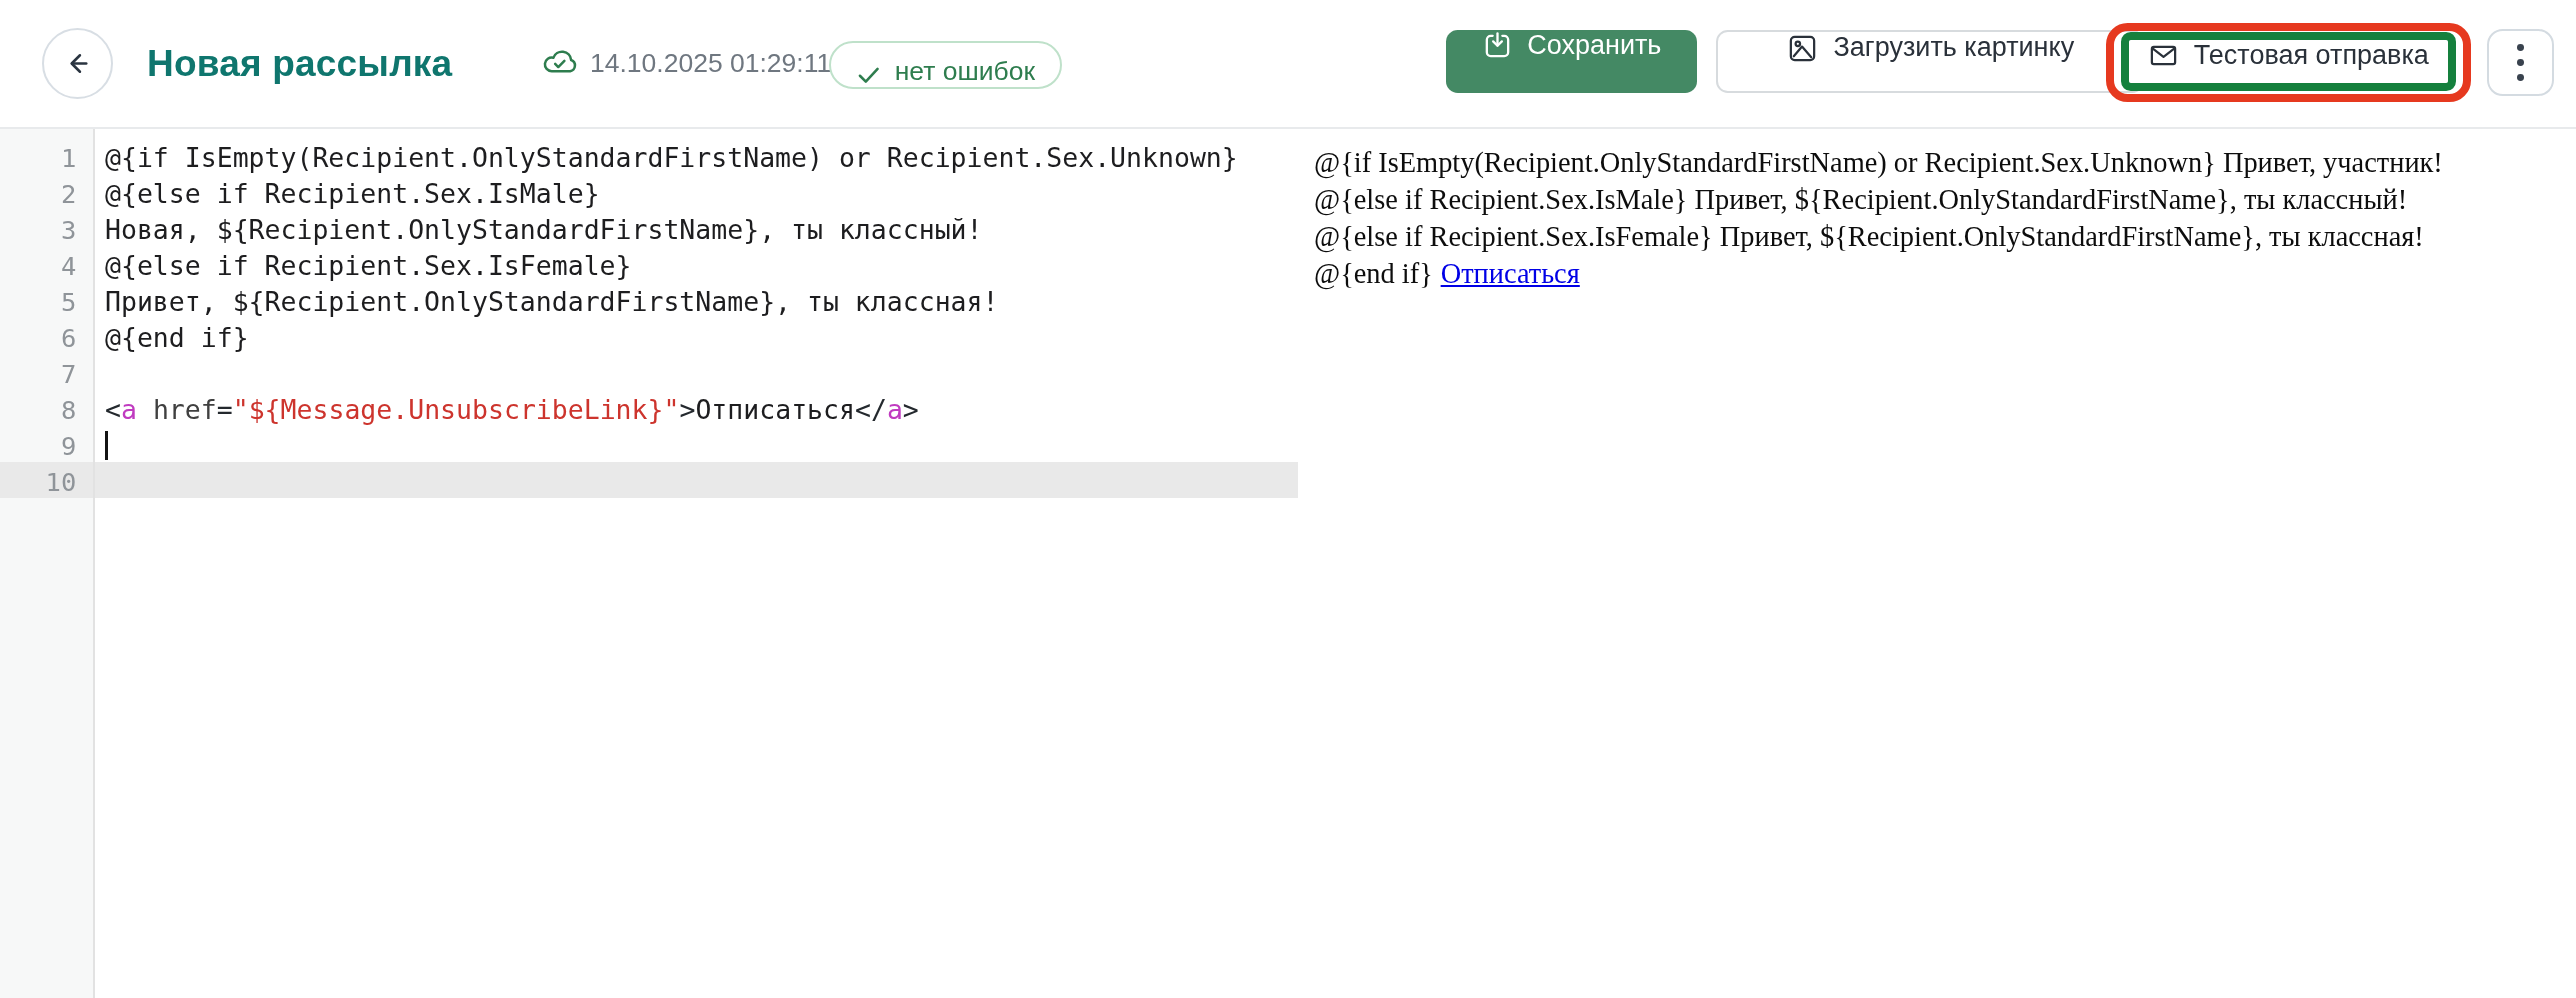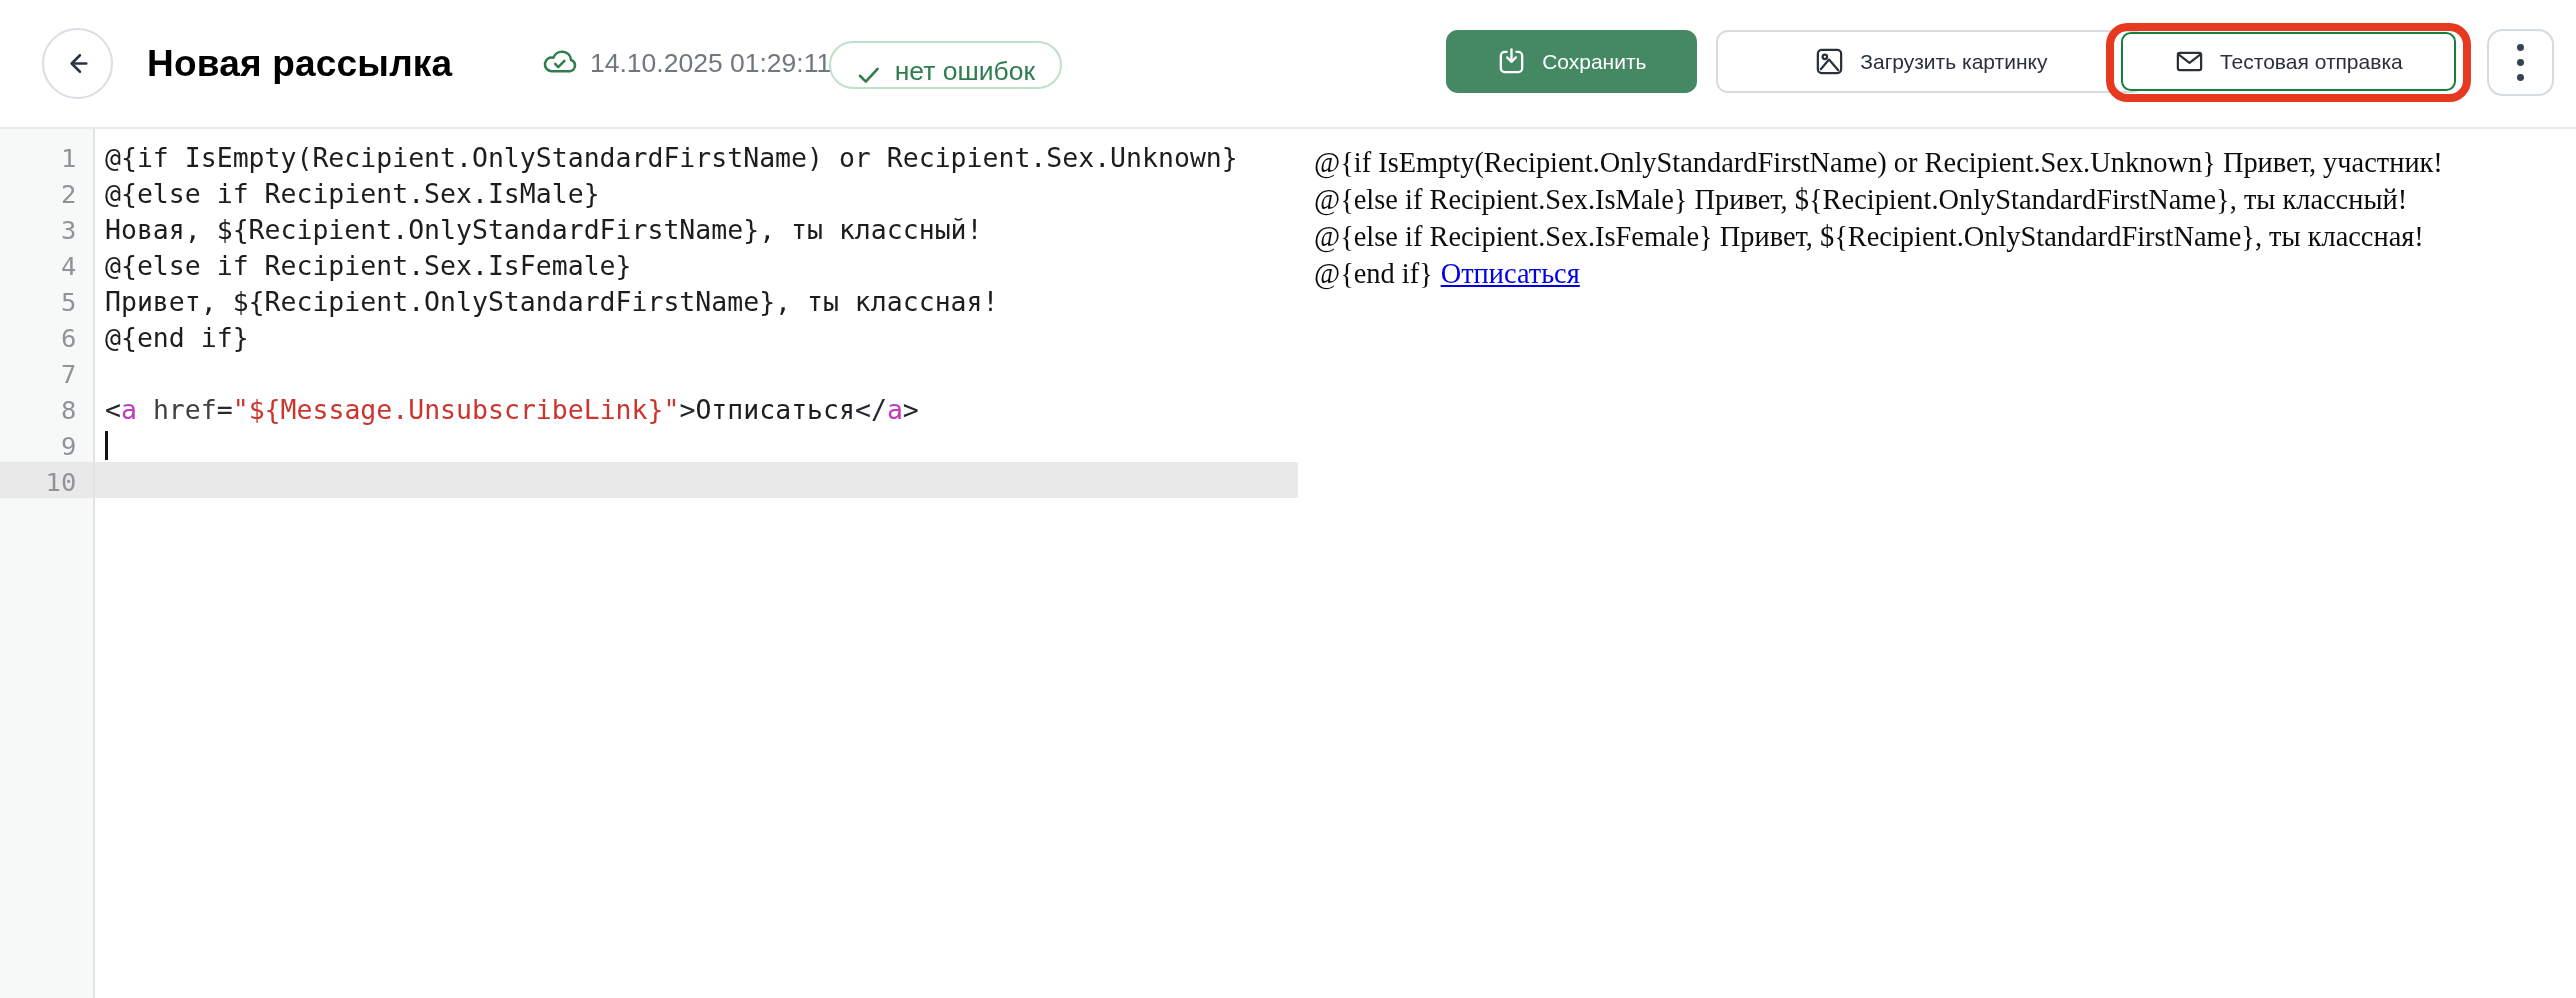--- a/index.html
+++ b/index.html
@@ -7,36 +7,36 @@
               font-family:"Liberation Sans", sans-serif; }
   body { position:relative; }
 
   
   .header { position:absolute; top:0; left:0; width:2576px; height:129px;
             background:#fff; border-bottom:2px solid #e8eaec; z-index:5; }
   .back-btn { position:absolute; left:42px; top:27.5px; width:71px; height:71px;
               border-radius:50%; border:2px solid #d8dee4; background:#fff;
               display:flex; align-items:center; justify-content:center; cursor:pointer; }
   .page-title { position:absolute; left:147px; top:0; height:127px; line-height:127px;
-                font-size:37px; font-weight:700; color:#000000; letter-spacing:0.2px; }
+                font-size:37px; font-weight:700; color:#0f766e; letter-spacing:0.2px; }
   .meta-cloud { position:absolute; left:541px; top:45px; }
   .meta-time  { position:absolute; left:590px; top:0; height:127px; line-height:127px;
                 font-size:26.5px; color:#6f7780; }
   .badge { position:absolute; left:829px; top:41px; height:48px; border:2px solid #bfe1ca;
            border-radius:25.5px; background:#fff; display:flex; align-items:flex-end;
            gap:13.7px; padding:0 24.5px; }
   .badge-label { font-size:26.5px; color:#2e7d4e; font-weight:500; }
 
   .btn { position:absolute; top:30px; height:63px; border-radius:11.8px;
-         display:flex; align-items:center; justify-content:center; gap:14.7px;
-         font-size:21px; cursor:pointer; }
+         display:flex; justify-content:center; gap:14.7px;
+         font-size:27px; cursor:pointer; }
   .btn-save   { left:1446px; width:251px; background:#44896a; background:#448964; color:#fff; border:none; }
   .btn-upload { left:1716px; width:428px; background:#fff; color:#2a313a; border:2px solid #d7dbde; }
   .btn-test   { left:2121px; top:32px; width:335px; height:59px; border-radius:9.8px;
-                background:#fff; color:#2a313a; border:2px solid #15803d; }
+                background:#fff; color:#2a313a; border:8px solid #15803d; }
   .test-ring  { position:absolute; left:2106px; top:22.6px; width:365px; height:79px;
                 border:8.8px solid #e6391f; border-radius:21.6px; pointer-events:none; z-index:6; }
   .kebab-btn  { position:absolute; left:2487px; top:29px; width:67px; height:67px;
                 border:2px solid #d4dbe1; border-radius:15.7px; background:#fff;
                 display:flex; flex-direction:column; align-items:center; justify-content:center;
                 gap:7.8px; cursor:pointer; }
   .kebab-btn .dot { width:6.9px; height:6.9px; border-radius:50%; background:#39424e; }
 
   
   .editor-pane { position:absolute; left:0; top:129px; width:1298px; height:870px; background:#fff; }

